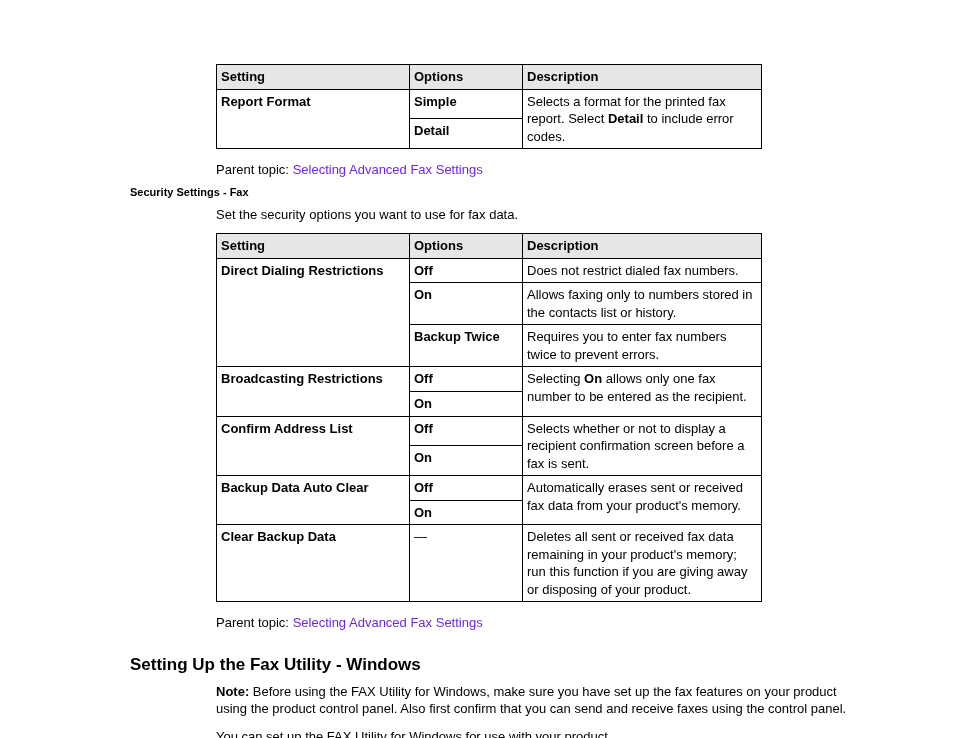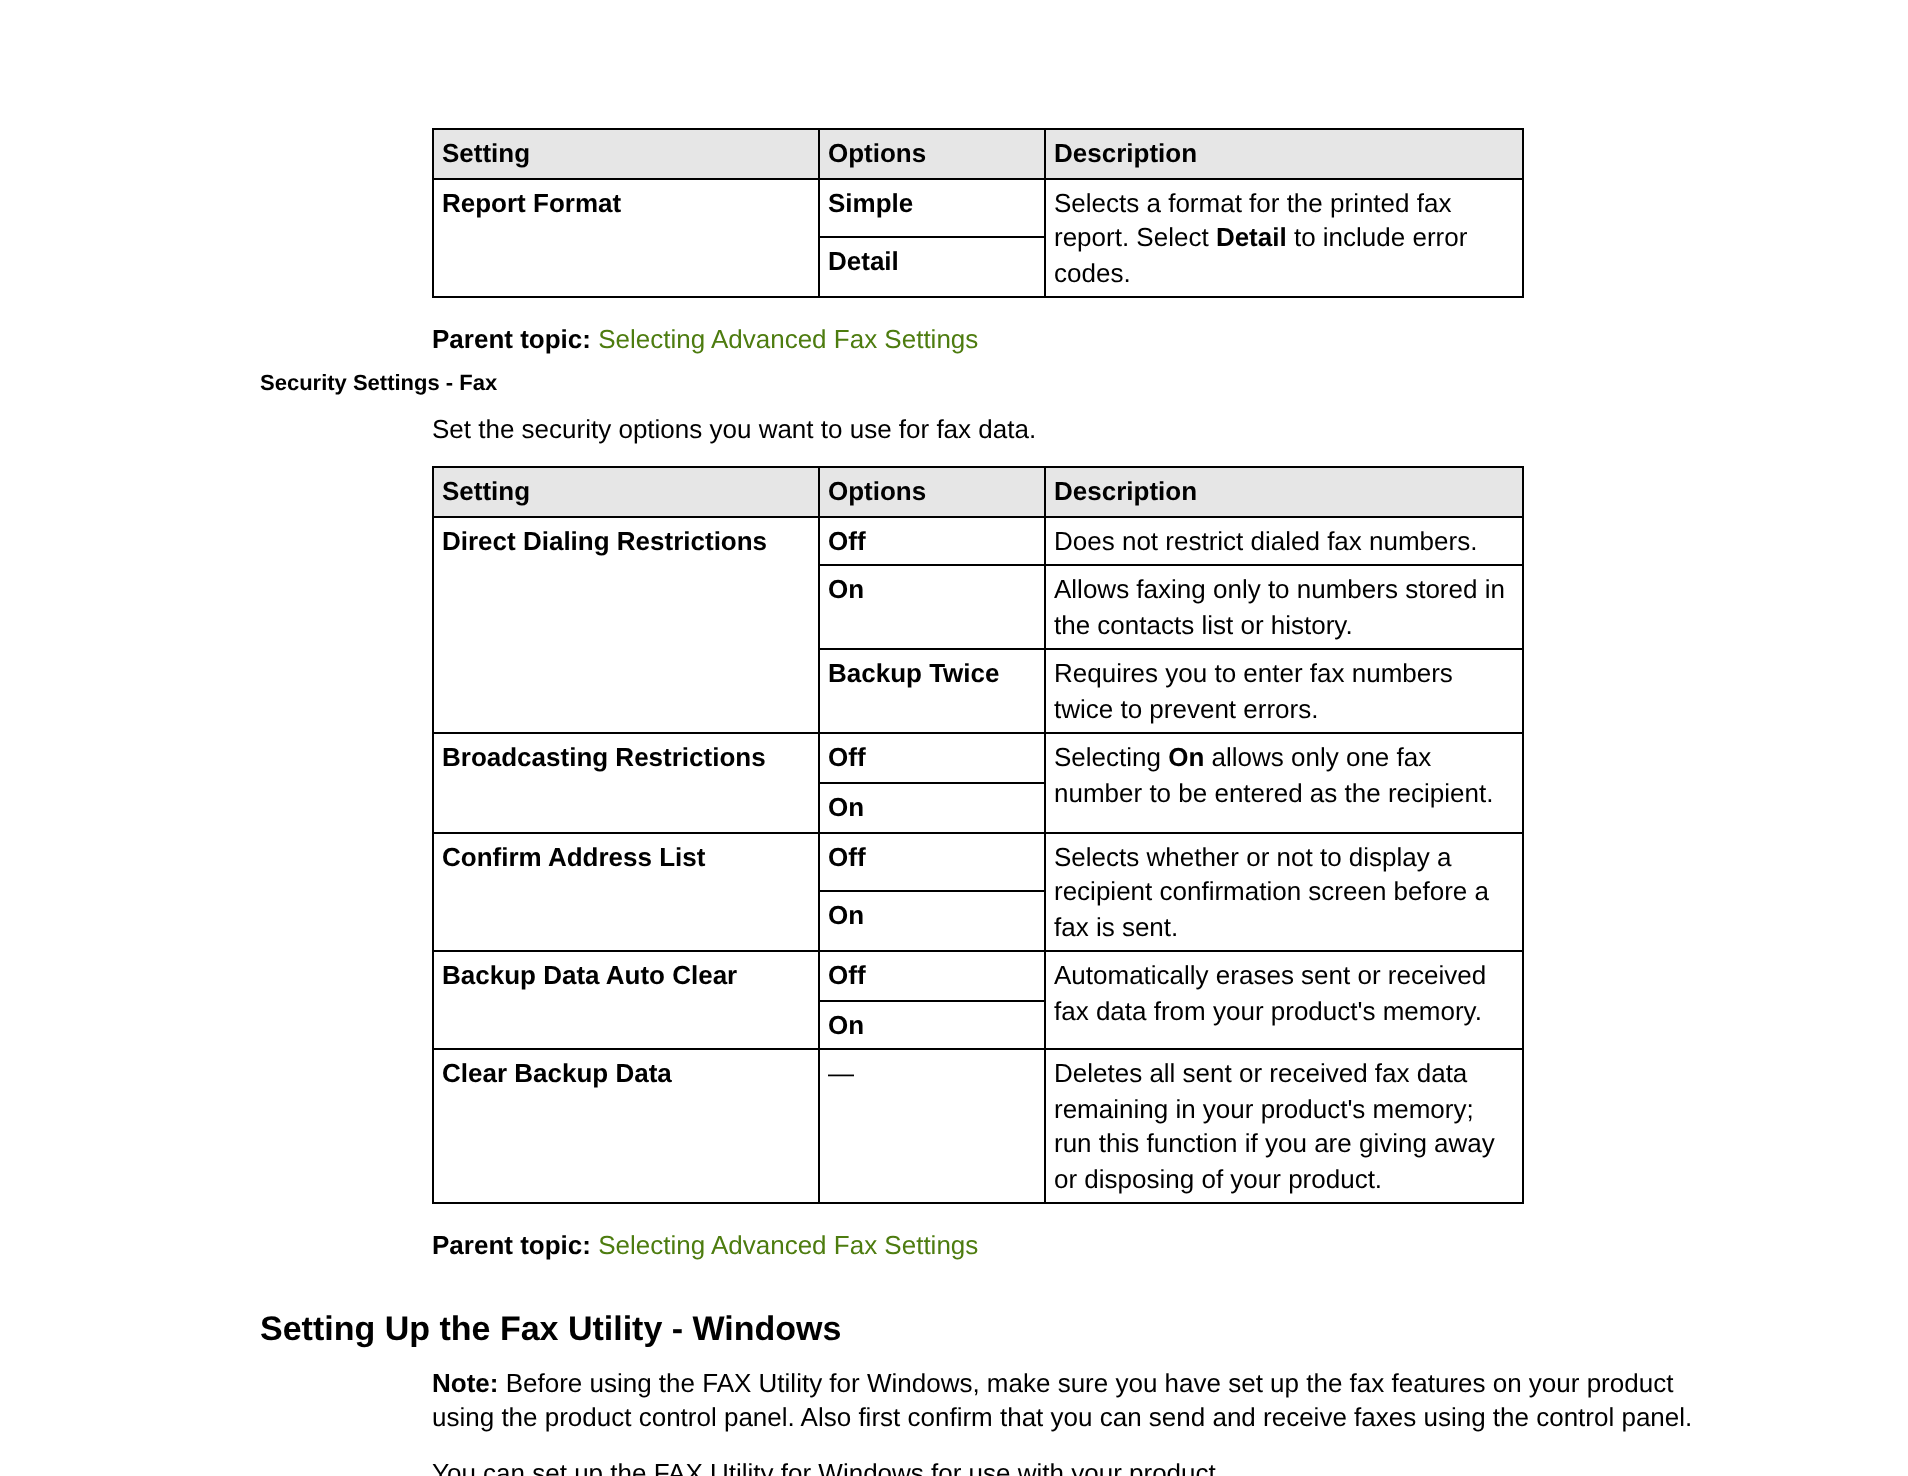--- a/index.html
+++ b/index.html
@@ -26,22 +26,22 @@
     vertical-align: top;
     font-size: 13px;
   }
   th {
     background: #e6e6e6;
     font-weight: bold;
   }
   td.opt { font-weight: bold; }
   td.setting { font-weight: bold; }
   .parent-topic { margin: 10px 0 6px 0; }
-  .parent-topic .label { font-weight: bold; }
-  .parent-topic a { color: #4d7c0f; text-decoration: none; }
+  .parent-topic .label { font-weight: normal; }
+  .parent-topic a { color: #6d28d9; text-decoration: none; }
   .sub-head {
     font-weight: bold;
     margin: 6px 0 4px 0;
     font-size: 11px;
   }
   .para { margin: 6px 0 10px 0; }
   h2.section {
     font-size: 17px;
     font-weight: bold;
     margin: 22px 0 6px 0;

